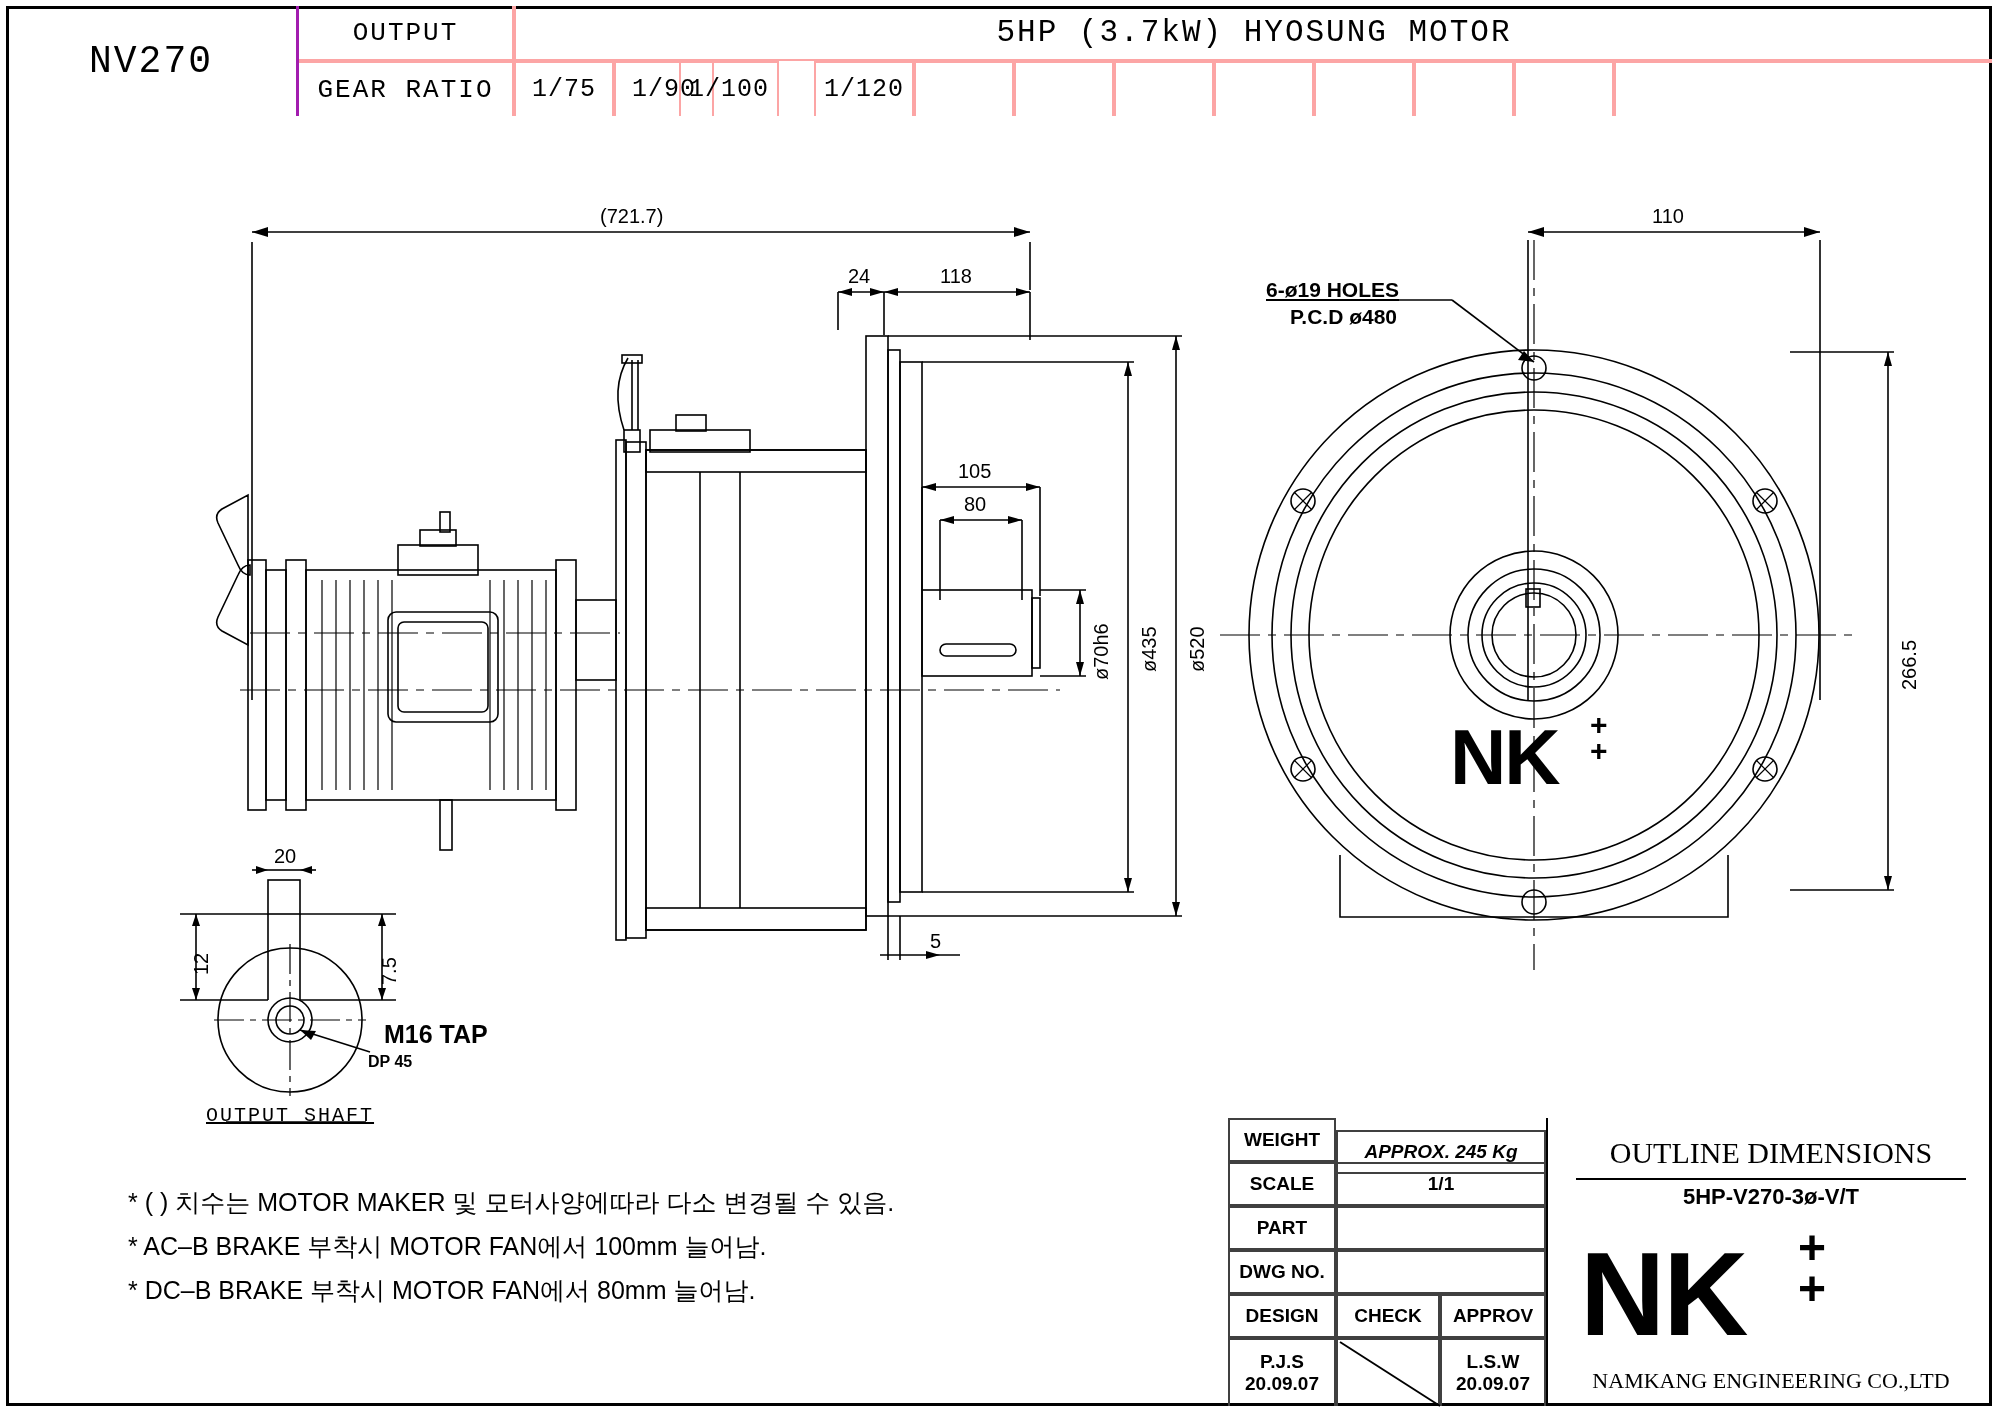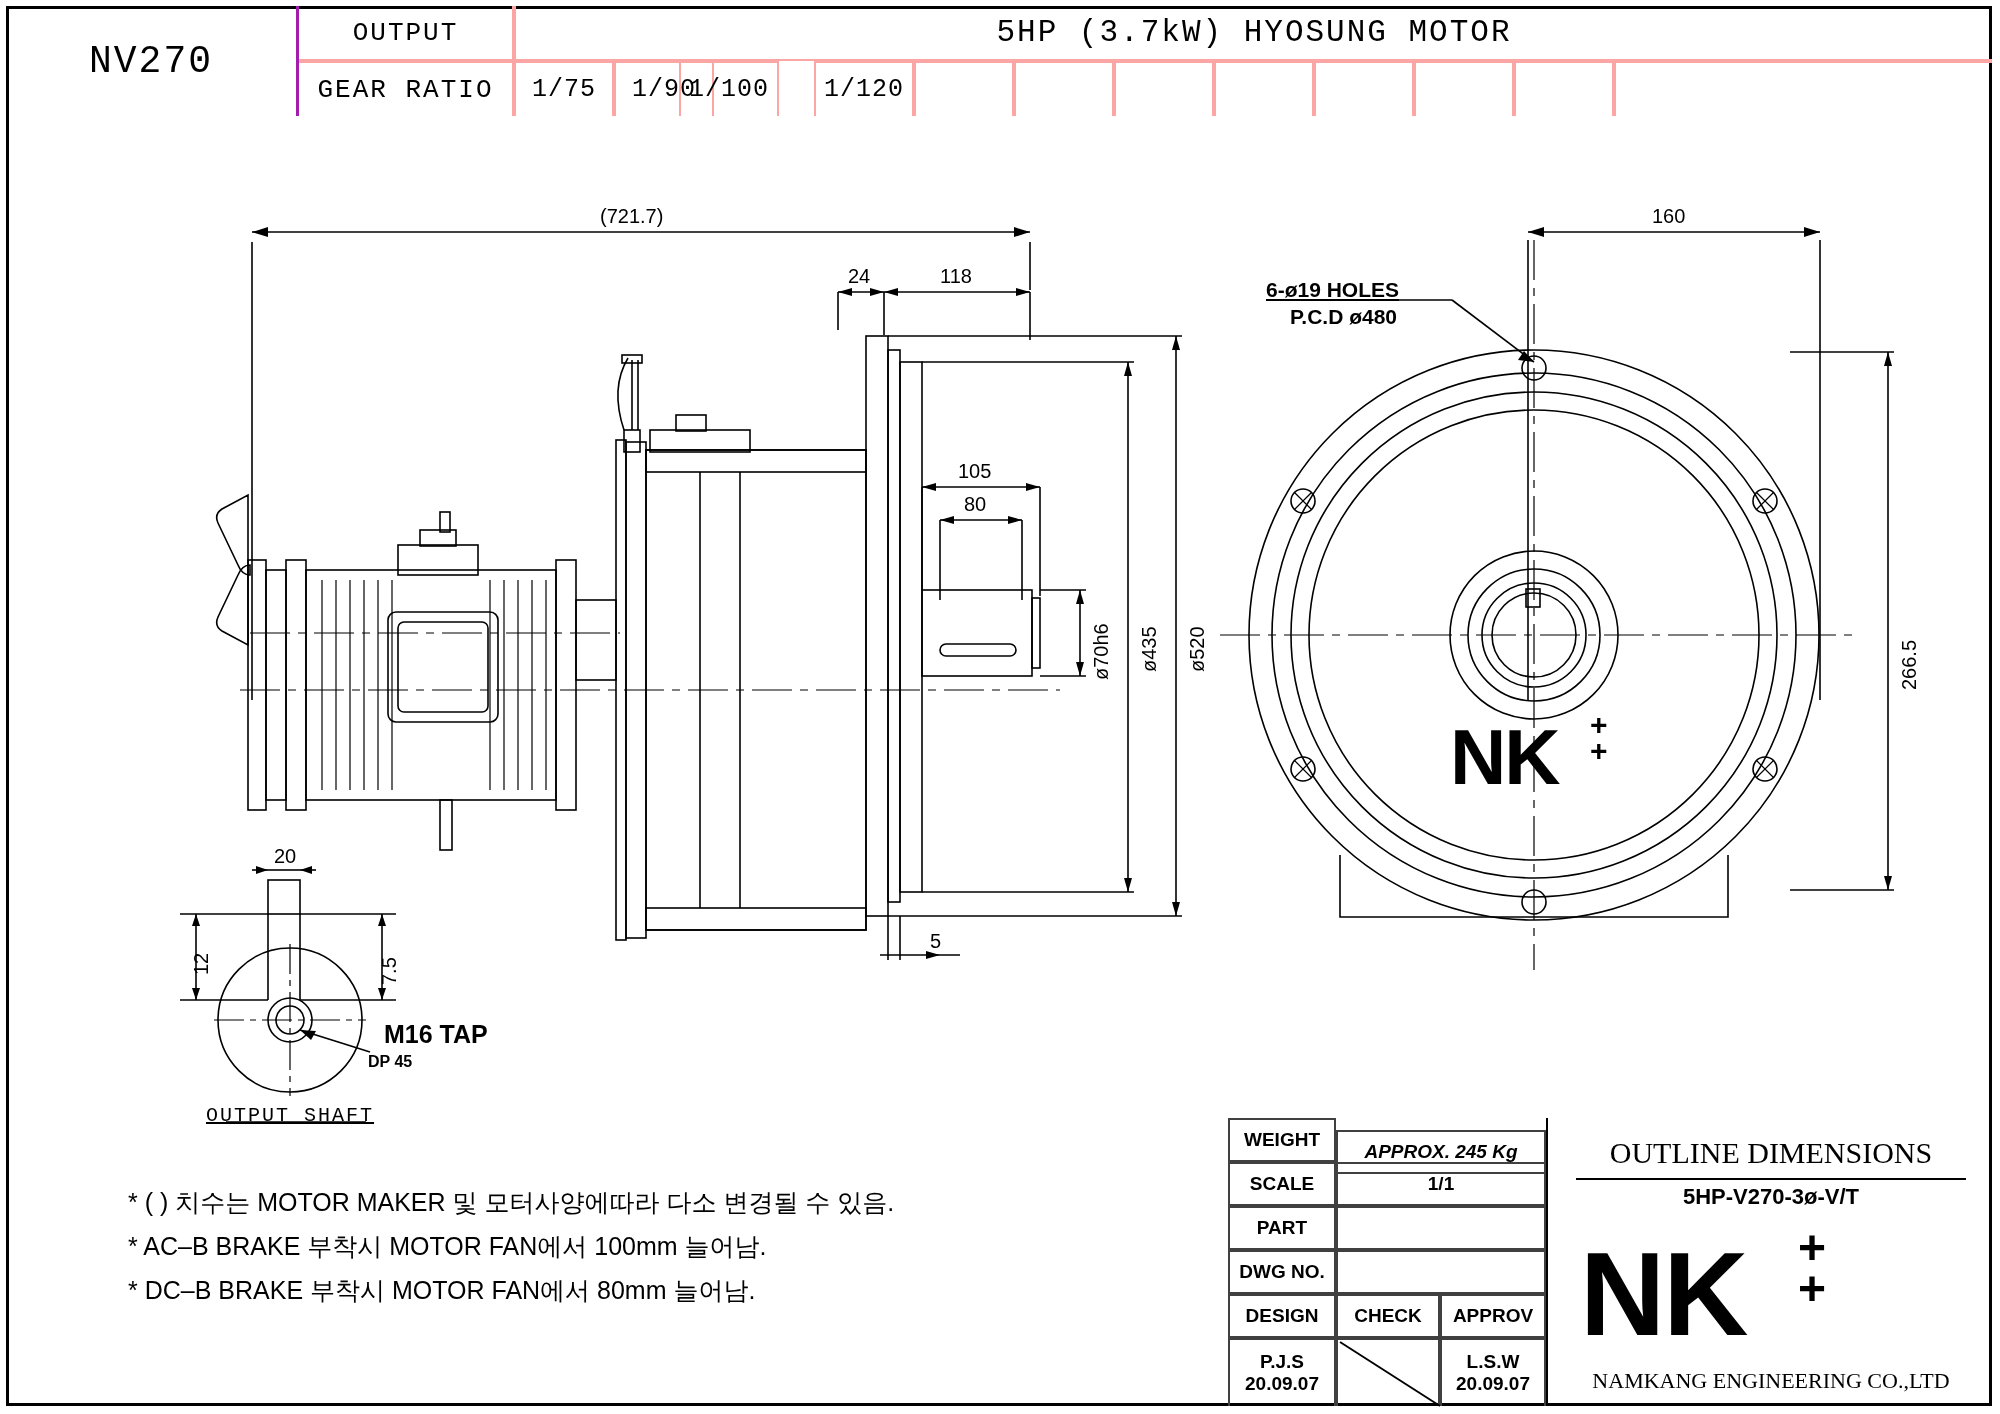--- a/index.html
+++ b/index.html
@@ -399,21 +399,21 @@
 
   <div class="dim-txt" style="left:600px; top:205px;">(721.7)</div>
   <div class="dim-txt" style="left:848px; top:265px;">24</div>
   <div class="dim-txt" style="left:940px; top:265px;">118</div>
   <div class="dim-txt" style="left:958px; top:460px;">105</div>
   <div class="dim-txt" style="left:964px; top:493px;">80</div>
   <div class="dim-txt v" style="left:1090px; top:680px;">ø70h6</div>
   <div class="dim-txt v" style="left:1138px; top:672px;">ø435</div>
   <div class="dim-txt v" style="left:1186px; top:672px;">ø520</div>
   <div class="dim-txt" style="left:930px; top:930px;">5</div>
-  <div class="dim-txt" style="left:1652px; top:205px;">160</div>
+  <div class="dim-txt" style="left:1652px; top:205px;">110</div>
   <div class="dim-txt v" style="left:1898px; top:690px;">266.5</div>
   <div class="dim-txt" style="left:274px; top:845px;">20</div>
   <div class="dim-txt v" style="left:190px; top:975px;">12</div>
   <div class="dim-txt v" style="left:378px; top:985px;">7.5</div>
 
   <div class="bold-txt" style="left:1266px; top:278px; text-decoration:underline;">6-ø19 HOLES</div>
   <div class="bold-txt" style="left:1290px; top:305px;">P.C.D ø480</div>
   <div class="bold-txt" style="left:384px; top:1020px; font-size:25px;">M16 TAP</div>
   <div class="bold-txt" style="left:368px; top:1053px; font-size:16px;">DP 45</div>
   <div class="shaft-lbl" style="left:206px; top:1104px;">OUTPUT SHAFT</div>

